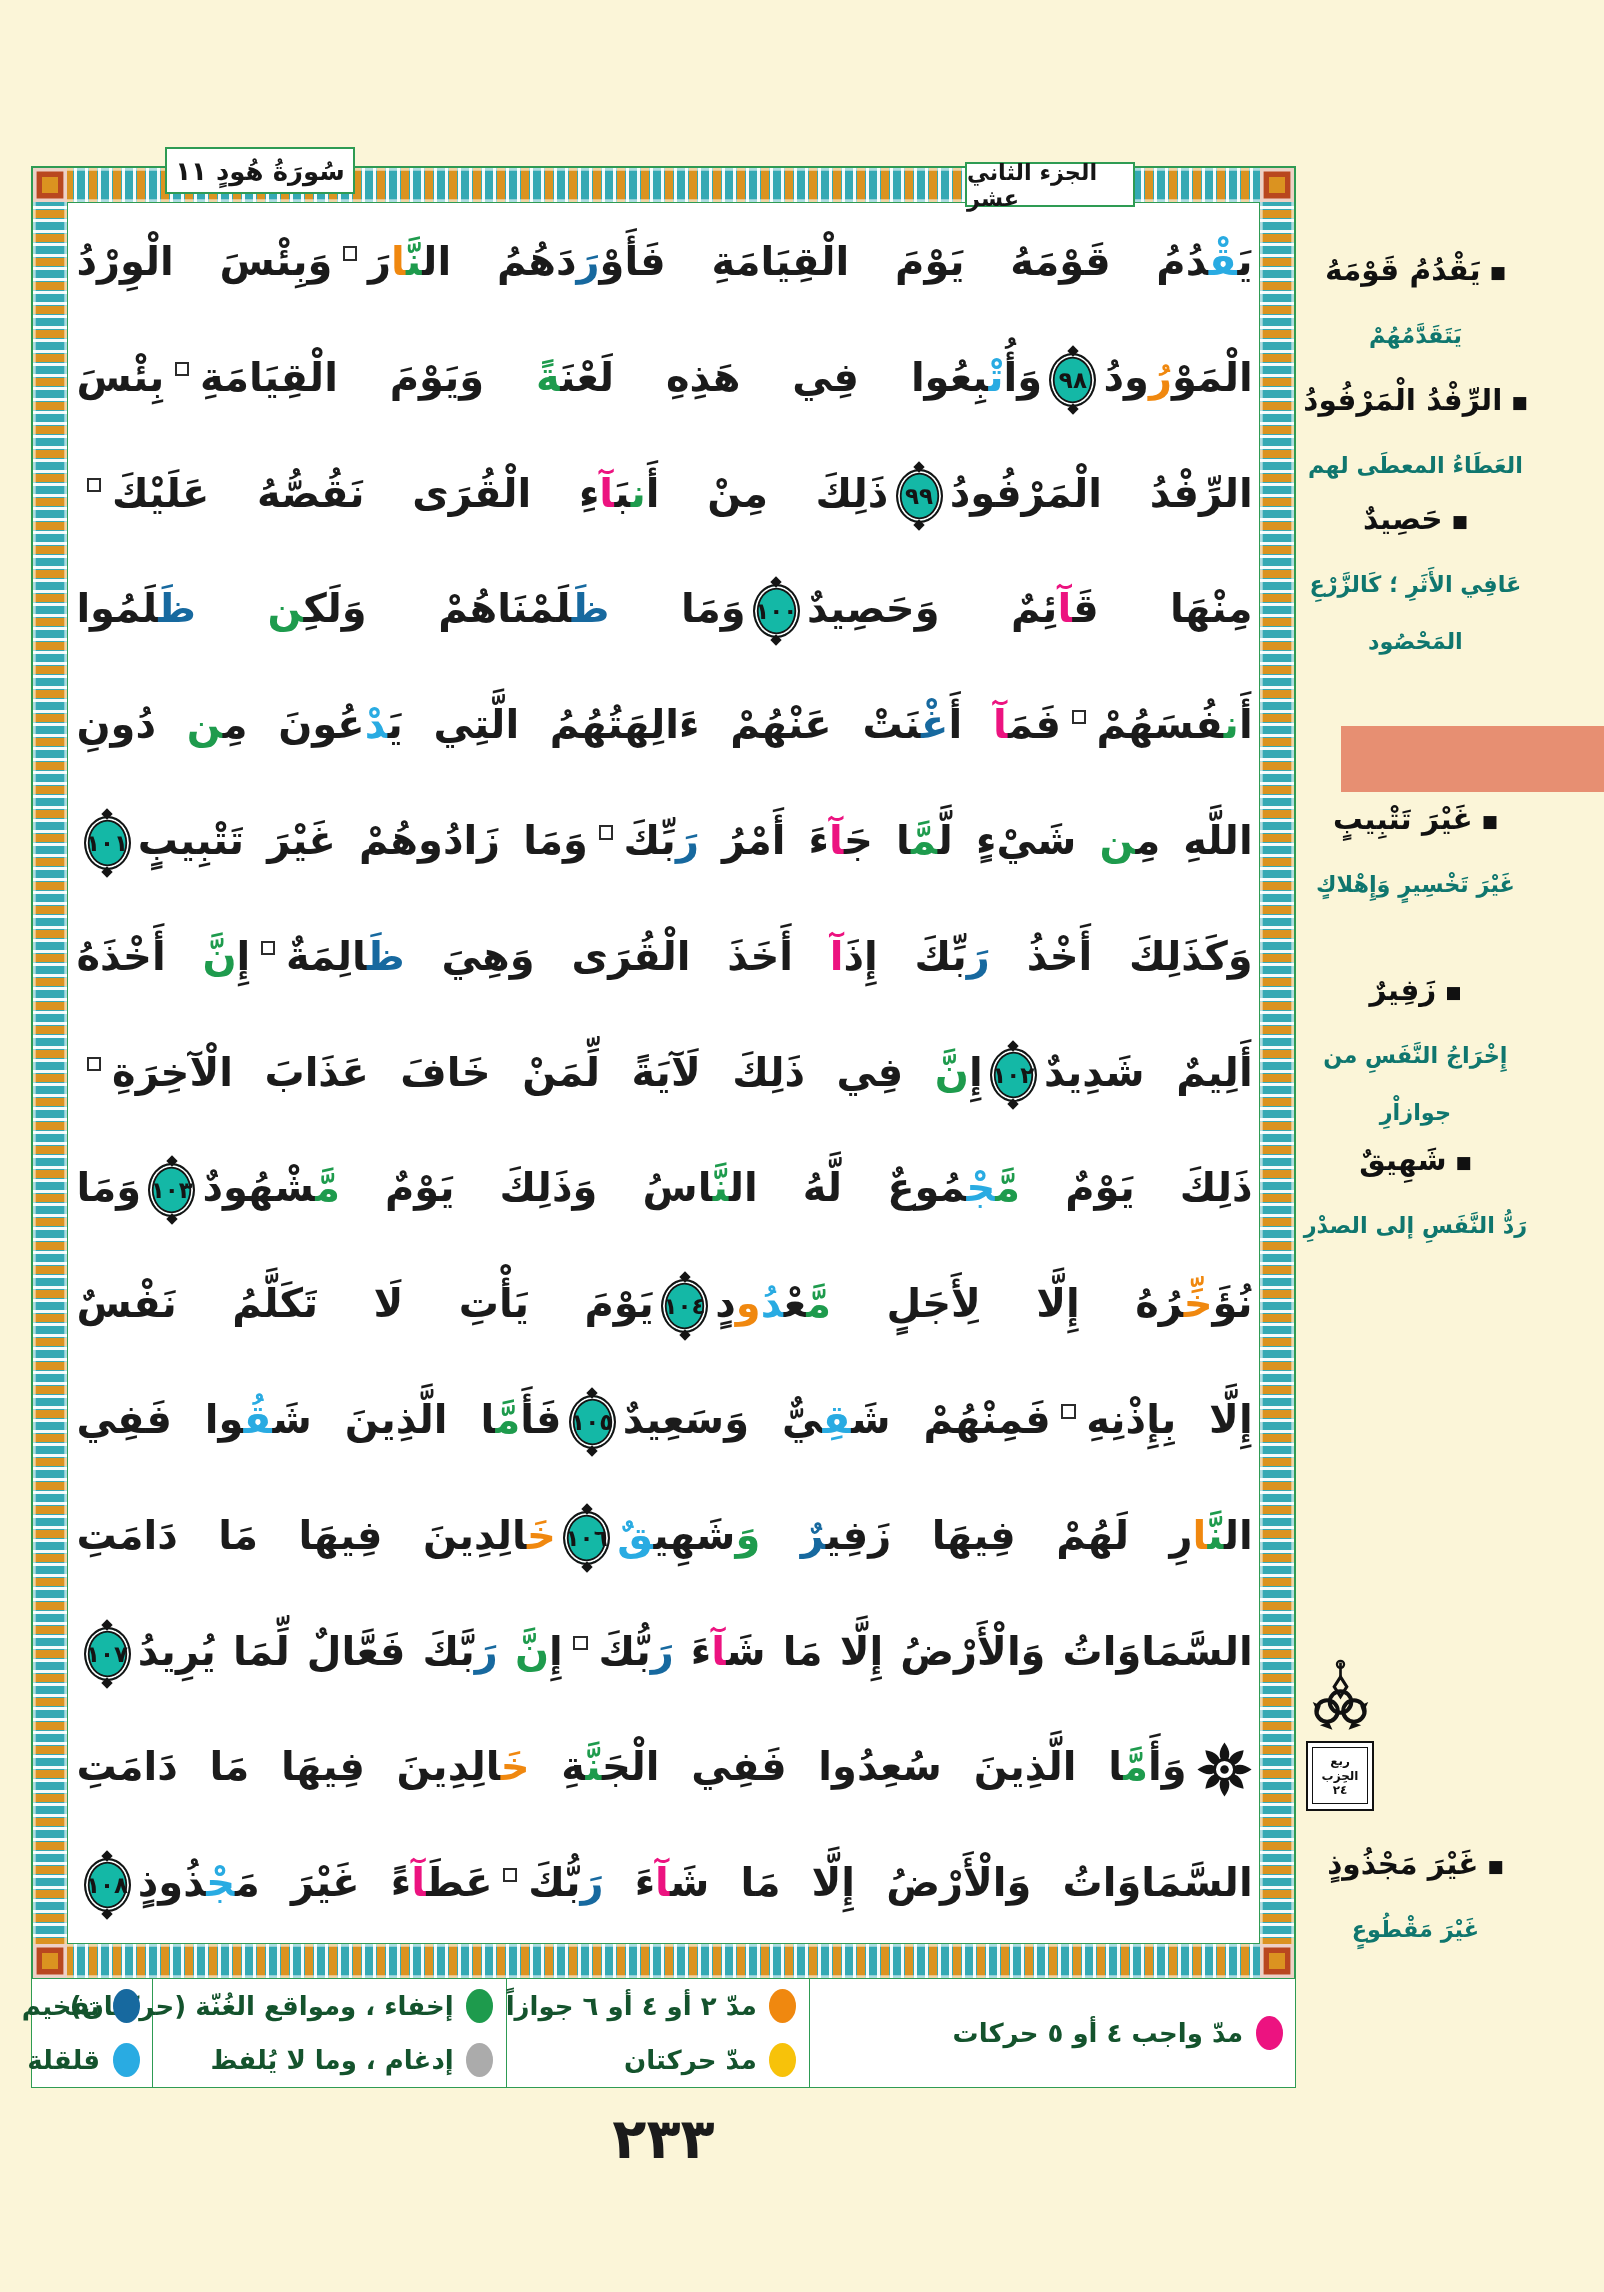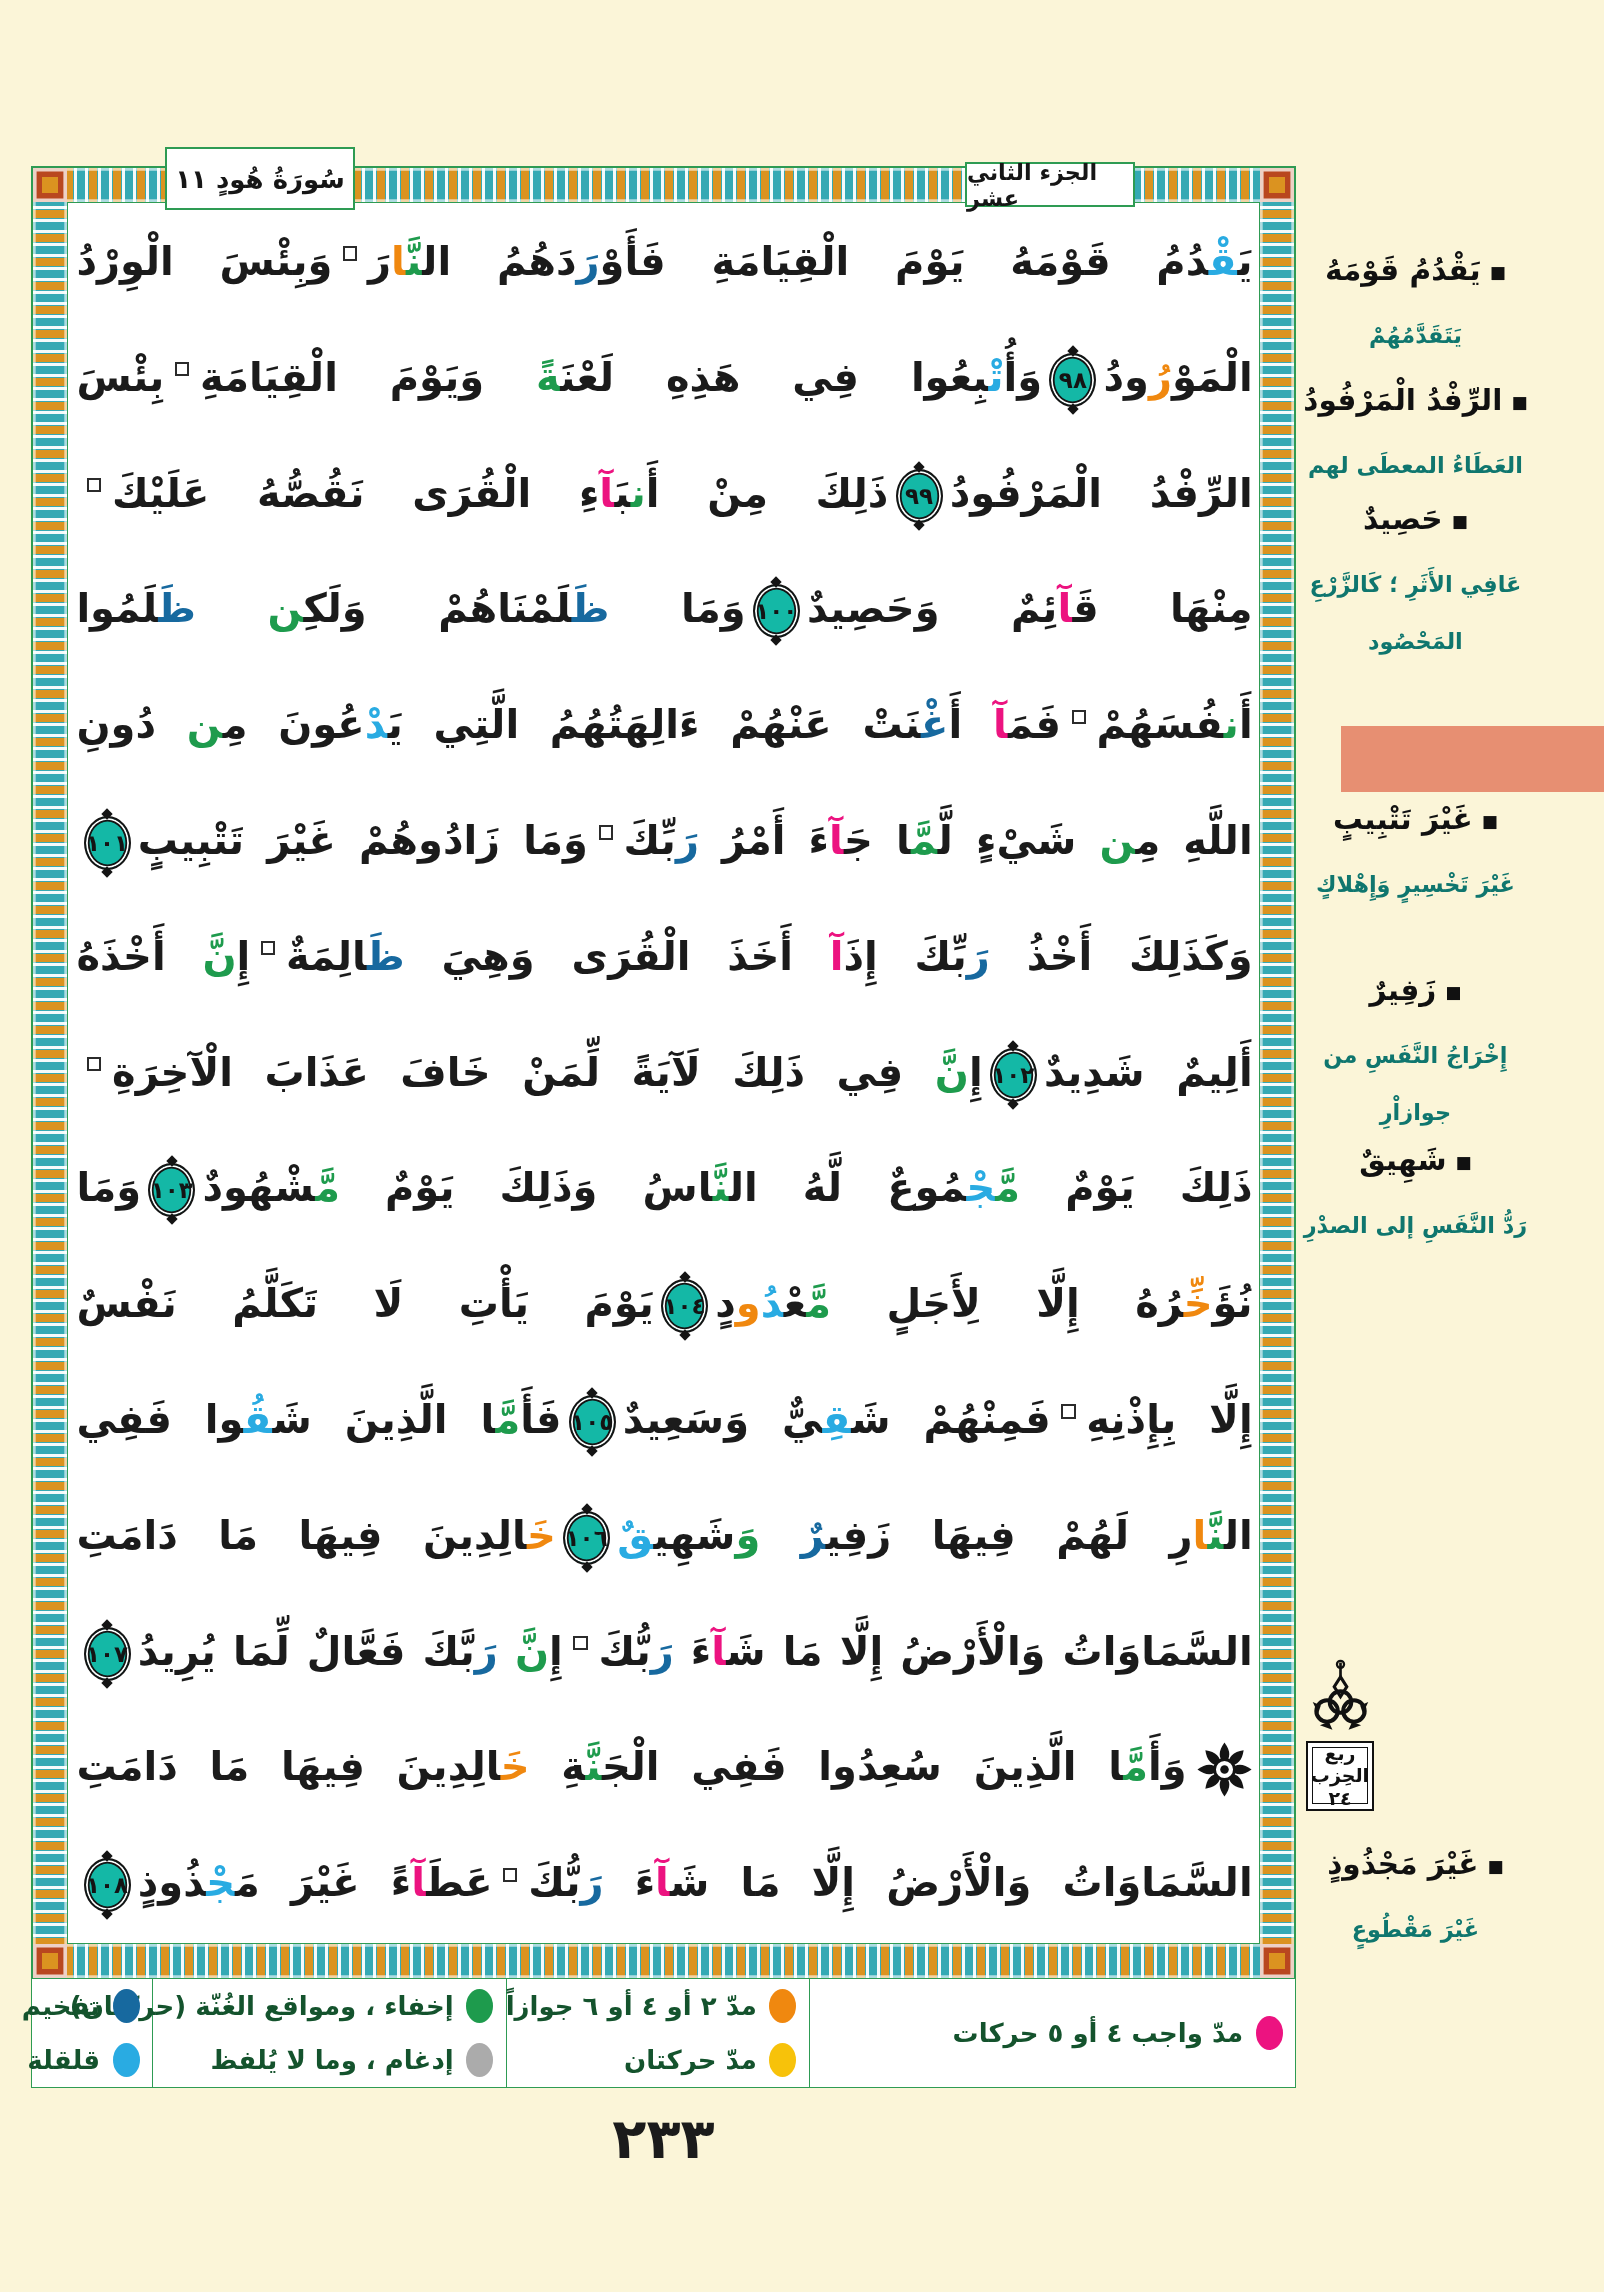--- a/index.html
+++ b/index.html
@@ -40,21 +40,21 @@
   .corner.tl{top:0;left:0;} .corner.tr{top:0;right:0;}
   .corner.bl{bottom:0;left:0;} .corner.br{bottom:0;right:0;}
   .inner-line{position:absolute;inset:34px;border:1.8px solid #2E9B53;background:#fff;}
 
   
   .cartouche{
     position:absolute;background:#fff;border:2.7px solid #2E9B53;
     display:flex;align-items:center;justify-content:center;
     font-weight:bold;color:#161616;z-index:5;box-sizing:border-box;
   }
-  .cartouche.surah{left:165px;top:147px;width:190px;height:63px;font-size:26px;}
+  .cartouche.surah{left:165px;top:147px;width:190px;height:47px;font-size:26px;}
   .cartouche.juz{left:965px;top:162px;width:170px;height:45px;font-size:22.4px;}
 
   
   .quran-area{
     position:absolute;left:71px;top:205px;width:1187px;height:1737px;
     display:flex;flex-direction:column;justify-content:space-between;z-index:4;
   }
   .qline{
     direction:rtl;white-space:nowrap;overflow:hidden;
     height:116px;line-height:112px;
@@ -98,21 +98,21 @@
 
   
   .hizb{position:absolute;left:1299px;top:1659px;width:82px;text-align:center;z-index:3;}
   .hizb .sq{
     margin:1.8px auto 0;width:68px;height:70px;border:2.7px solid #111;box-sizing:border-box;
     display:flex;align-items:center;justify-content:center;background:#fff;
   }
   .hizb .sq-inner{
     width:56px;height:57px;border:1.8px solid #111;box-sizing:border-box;
     display:flex;flex-direction:column;align-items:center;justify-content:center;
-    font-size:19px;font-weight:bold;line-height:1.2;color:#111;direction:rtl;
+    font-size:12px;font-weight:bold;line-height:1.2;color:#111;direction:rtl;
   }
 
   
   .legend{
     position:absolute;left:31px;top:1978px;width:1265px;height:110px;
     background:#fff;border:1.8px solid #2E9B53;box-sizing:border-box;
     display:flex;direction:rtl;z-index:6;
   }
   .lcol{box-sizing:border-box;border-left:1.8px solid #2E9B53;display:flex;flex-direction:column;}
   .lcol:last-child{border-left:none;}

